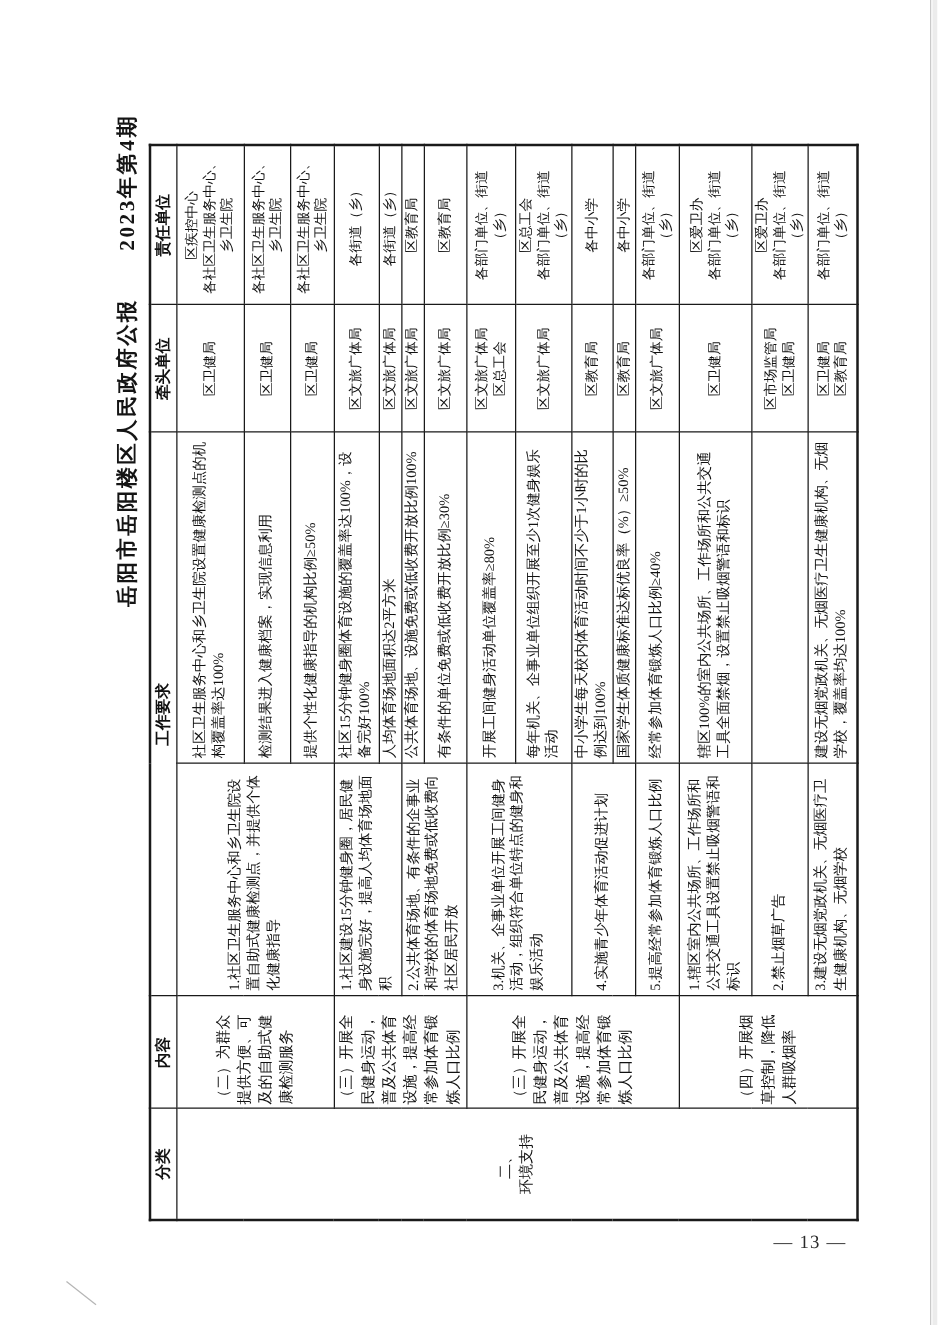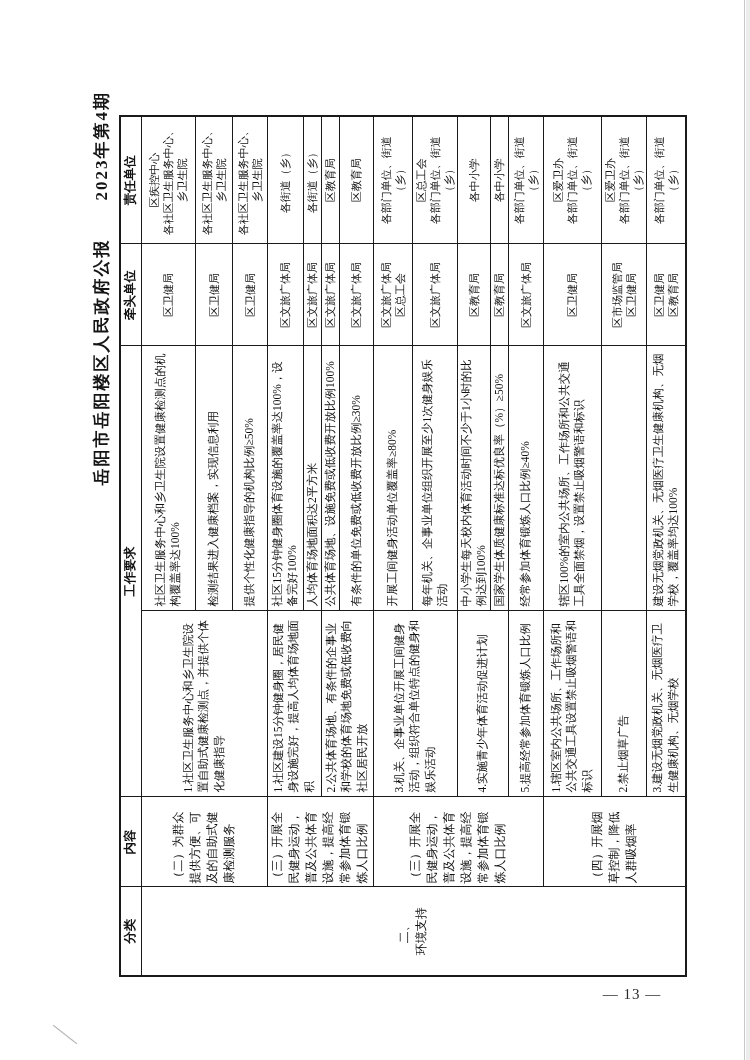--- a/index.html
+++ b/index.html
@@ -34,21 +34,21 @@
   .req-table th{
     font-family:"Liberation Sans","DejaVu Sans",sans-serif;
     font-weight:bold;font-size:12.5px;text-align:center;padding:0;
   }
   td.cat{white-space:pre-line;text-align:center;font-size:12px;line-height:17px;}
   td.content{text-align:left;font-size:12px;line-height:17px;padding:1px 3px;}
   td.req{text-align:left;font-size:11.5px;line-height:15.5px;padding:1px 4px;}
   td.target{text-align:left;font-size:11.5px;line-height:15px;padding:1px 4px;}
   td.lead,td.resp{white-space:pre-line;text-align:center;font-size:11px;line-height:14px;}
   .page-number{
-    position:absolute;left:592px;top:986px;width:80px;
+    position:absolute;left:608px;top:986px;width:80px;
     text-align:center;font-size:15px;letter-spacing:1px;color:#2a2a2a;
   }
   .scan-edge{
     position:absolute;left:744px;top:0;width:1px;height:1060px;background:#c9c9c9;
   }
   .scan-margin{
     position:absolute;left:746px;top:0;width:4px;height:1060px;background:#ececec;
   }
   .scan-artifact{
     position:absolute;left:50px;top:1034px;width:30px;height:1px;

